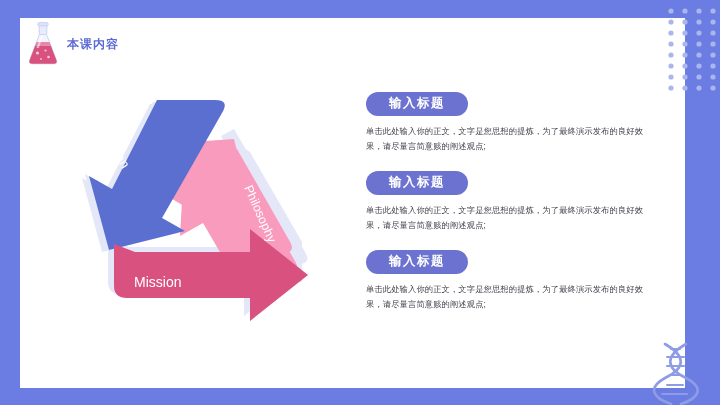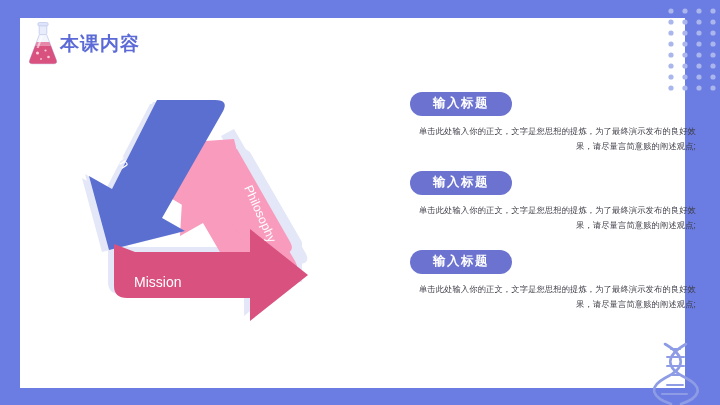--- a/index.html
+++ b/index.html
@@ -40,23 +40,24 @@
   
   #header {
     position:absolute;
     left:22px; top:18px;
     width:200px; height:52px;
     display:flex; align-items:center;
     z-index:7;
   }
   #flask-icon { width:34px; height:44px; margin-left:4px; flex:none; }
   #page-title {
-    font-size:19px; font-weight:bold;
+    font-size:12px; font-weight:bold;
     color:#5b6ad6;
     letter-spacing:1px;
+    margin-left:7px;
     white-space:nowrap;
   }
   
   #diagram {
     position:absolute;
     left:58px; top:92px;
     width:270px; height:255px;
   }
   .arrow-label {
     position:absolute;
@@ -81,40 +82,39 @@
     left:76px; top:182px;
     font-size:14px;
     text-align:right;
   }
   
   #content-blocks {
     position:absolute;
     left:366px; top:92px;
     width:300px;
   }
-  .block { margin-bottom:16px;margin-left:44px; }
+  .block { margin-bottom:16px; }
   .pill {
     display:inline-block;
     background:#6b72cf;
     color:#ffffff;
     font-size:12.5px;
     font-weight:bold;
     letter-spacing:1.5px;
     border-radius:14px;
     padding:5px 23px 6px 23px;
     line-height:1.05;
   }
   .block-body {
     margin-top:8px;
     font-size:8.3px;
     line-height:1.85;
     color:#3d3d47;
     width:286px;
     letter-spacing:0.1px;
-    text-align:right;
   }
 </style>
 </head>
 <body>
 
 <div id="slide">
 
   <div id="card"></div>
 
   <svg id="dots" viewBox="0 0 54 92">

